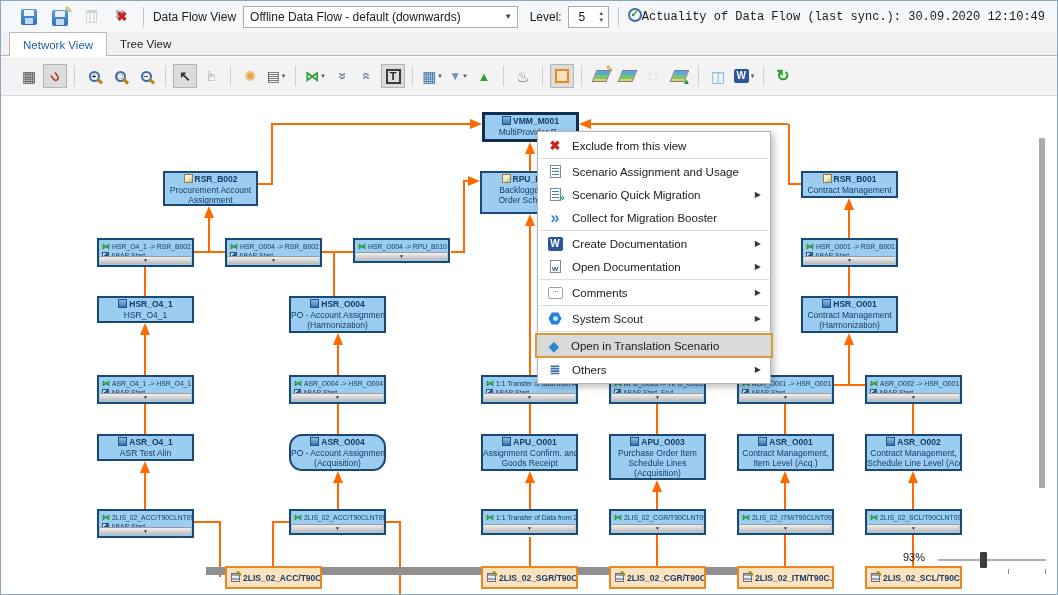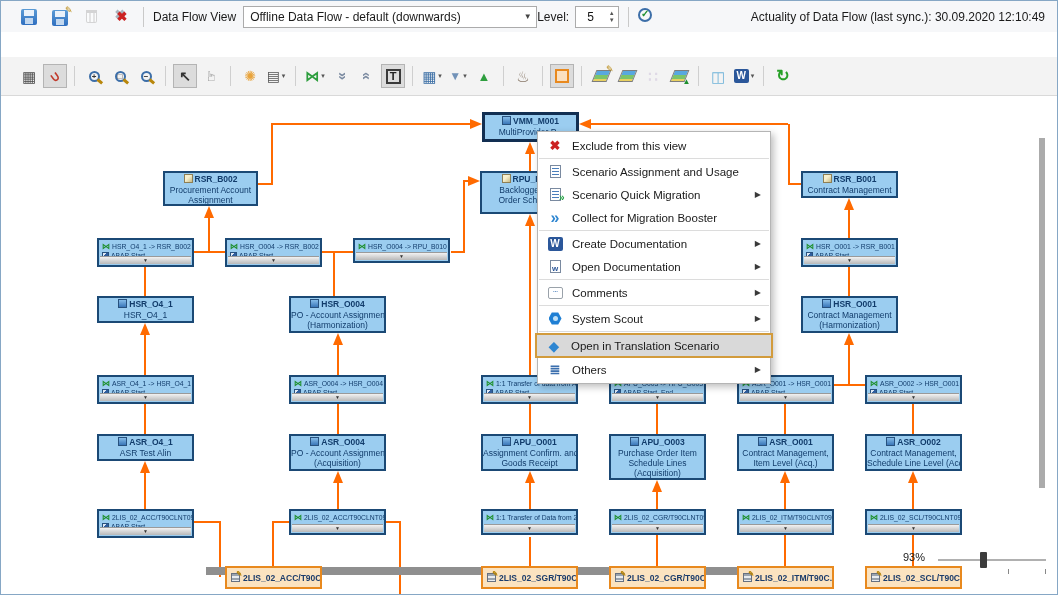--- a/index.html
+++ b/index.html
@@ -7,22 +7,22 @@
   
   .topbar{position:absolute;left:0;top:0;width:100%;height:31px;background:#f6f7f9;display:flex;align-items:center;box-sizing:border-box;}
   .qicons{display:flex;align-items:center;gap:7px;margin-left:16px;}
   .vsep{width:1px;height:20px;background:#c9c9c9;margin:0 9px;}
   .lbl{font-size:12px;color:#1a1a1a;white-space:nowrap;}
   .combo{width:294px;height:22px;background:#fff;border:1px solid #ababab;display:flex;align-items:center;font-size:12px;color:#1a1a1a;padding-left:6px;box-sizing:border-box;margin-left:7px;}
   .combo .car{margin-left:auto;width:17px;text-align:center;color:#444;font-size:8px;}
   .spin{width:44px;height:22px;background:#fff;border:1px solid #ababab;display:flex;box-sizing:border-box;margin-left:6px;}
   .spin .val{flex:1;text-align:center;font-size:12px;line-height:20px;color:#111;}
   .spin .arr{width:13px;display:flex;flex-direction:column;align-items:center;justify-content:center;font-size:6px;color:#555;line-height:7px;}
-  .actual{margin-left:auto;padding-right:12px;font-size:12px;color:#1a1a1a;white-space:nowrap;}
-  .lvl{margin-left:0;}
+  .actual{margin-left:auto;padding-right:12px;font-size:12px;color:#1a1a1a;white-space:nowrap;font-family:Liberation Mono, monospace;}
+  .lvl{margin-left:12px;}
   
   .tabbar{position:absolute;left:0;top:31px;width:100%;height:24px;background:#f0f1f2;border-bottom:1px solid #b9b9b9;display:flex;align-items:flex-end;padding-left:8px;box-sizing:border-box;}
   .tab{height:23px;padding:0 13px;font-size:11.5px;display:flex;align-items:center;box-sizing:border-box;}
   .tab.active{background:#fff;border:1px solid #b9b9b9;border-bottom:none;color:#1d5fae;margin-bottom:-1px;height:24px;}
   .tab.inactive{color:#1a1a1a;}
   
   .toolbar{position:absolute;left:0;top:56px;width:100%;height:39px;background:#f3f3f3;border-bottom:1px solid #d9d9d9;display:flex;align-items:center;padding-left:16px;gap:2px;box-sizing:border-box;}
   .tbtn{height:24px;min-width:24px;display:flex;align-items:center;justify-content:center;border:1px solid transparent;box-sizing:border-box;}
   .tbtn.pressed{background:#dcdcdc;border-color:#b4b4b4;}
   .tbtn.disabled{opacity:.55;}
@@ -122,20 +122,24 @@
       <span class="arr">
           <i>▲</i>
           <i>▼</i>
         </span>
     </div>
     <div class="vsep"></div>
     <span><span class="clockc"><i>✓</i></span></span>
     <span class="actual">Actuality of Data Flow (last sync.): 30.09.2020 12:10:49</span>
   </div>
 
+  <div class="tabbar">
+    <div class="tab active">Network View</div>
+    <div class="tab inactive">Tree View</div>
+  </div>
 
   <div class="toolbar" id="toolbar">
       <div class="tbtn">
         <span class="gly" style="color: rgb(74, 74, 74); font-size: 15px;">▦</span>
       </div>
       <div class="tbtn pressed">
         <span class="gly" style="color: rgb(192, 57, 43); font-size: 13px; font-weight: bold; transform: rotate(-35deg);">∪</span>
       </div>
       <div class="tsep"></div>
       <div class="tbtn">
@@ -328,21 +332,21 @@
       </div>
       <div class="node" style="left: 800px; top: 295px; width: 97px; height: 37px;">
         <div class="ttl"><span class="nico adso"></span><span>HSR_O001</span></div>
         <div class="sub">Contract Management</div>
         <div class="sub">(Harmonization)</div>
       </div>
       <div class="node" style="left: 96px; top: 433px; width: 97px; height: 27px;">
         <div class="ttl"><span class="nico adso"></span><span>ASR_O4_1</span></div>
         <div class="sub">ASR Test Alin</div>
       </div>
-      <div class="node" style="left: 288px; top: 433px; width: 97px; height: 37px;">
+      <div class="node" style="left: 288px; top: 433px; width: 97px; height: 37px; border-radius: 13px;">
         <div class="ttl"><span class="nico adso"></span><span>ASR_O004</span></div>
         <div class="sub">PO - Account Assignment</div>
         <div class="sub">(Acquisition)</div>
       </div>
       <div class="node" style="left: 480px; top: 433px; width: 97px; height: 37px;">
         <div class="ttl"><span class="nico adso"></span><span>APU_O001</span></div>
         <div class="sub">Assignment Confirm. and</div>
         <div class="sub">Goods Receipt</div>
       </div>
       <div class="node" style="left: 608px; top: 433px; width: 97px; height: 46px;">

